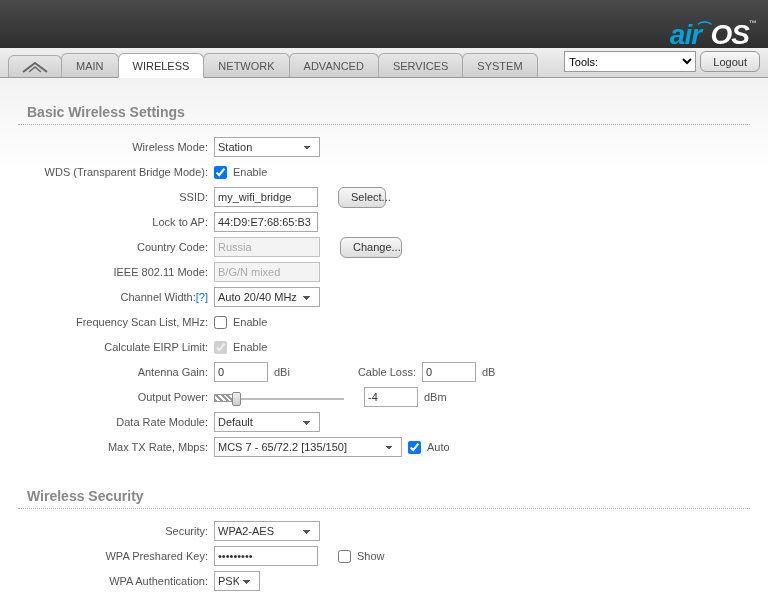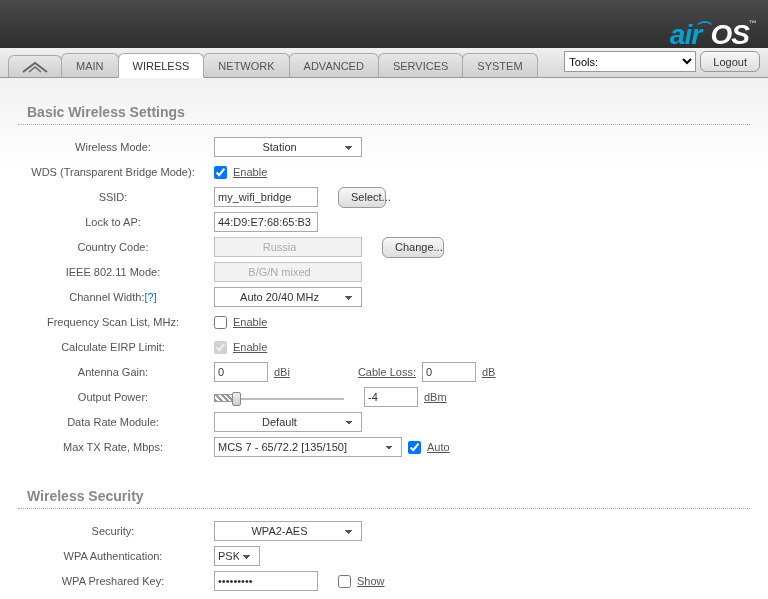--- a/index.html
+++ b/index.html
@@ -14,29 +14,29 @@
 .tab { display:inline-block; padding: 6px 14px 5px; font-size:11px; color:#555; background: linear-gradient(#e6e6e6,#cfcfcf); border:1px solid #aaa; border-bottom:none; margin-right:-1px; border-radius: 6px 6px 0 0; cursor:pointer; }
 .tab.icon-tab { padding: 4px 12px 3px; }
 .tab.active { background:#fff; color:#333; position:relative; z-index:2; border-bottom:1px solid #fff; margin-bottom:-1px;}
 .tab-tools { position:absolute; right:8px; top:3px; display:flex; gap:4px; align-items:center;}
 .tools-select { width:132px; height:21px; font-size:11px; border:1px solid #999; background:#fff;}
 .btn { font-size:11px; padding: 2px 12px; border:1px solid #999; border-radius:6px; background:linear-gradient(#f8f8f8,#ddd); color:#333; cursor:pointer; height:21px;}
 .content { padding: 10px 18px 14px; background:linear-gradient(#f2f2f2,#ffffff 90px);}
 .section-title { color:#888; font-weight:bold; font-size:14px; margin:16px 0 2px;padding-left:9px;}
 .section-title + hr, hr.dotted { border:none; border-top:1px dotted #aaa; margin:4px 0 10px;}
 .form-row { display:flex; align-items:center; min-height:24px; margin-bottom:1px;}
-.form-row .lbl { width:196px; text-align:center; padding-right:6px; color:#555;}
+.form-row .lbl { width:196px; text-align:right; padding-right:6px; color:#555;}
 .ctrl { display:flex; align-items:center; gap:6px;}
 .sel, .txt { height:20px; font-size:11px; border:1px solid #aaa; padding:1px 3px; background:#fff; color:#333;}
 .sel { appearance:none; background-image: linear-gradient(45deg, transparent 50%, #555 50%), linear-gradient(135deg, #555 50%, transparent 50%); background-position: calc(100% - 12px) 8px, calc(100% - 8px) 8px; background-size: 4px 4px, 4px 4px; background-repeat:no-repeat; padding-right:20px;}
-.sel.w130{width:148px;text-align:center;} .sel.w46{width:46px;}
+.sel.w130{width:106px;} .sel.w46{width:46px;}
 .txt.w130{width:104px;} .txt.w54{width:54px;}
 .sel:disabled,.txt:disabled{background:#eee;color:#888;}
 .chk { width:13px; height:13px;}
-.unit{color:#555;text-decoration:underline;}
+.unit{color:#555;}
 .help{color:#0074c8;}
 .slider-track { position:relative; width:130px; height:14px; display:inline-block;}
 .slider-track .hatch{ position:absolute; left:0; top:4px; height:8px; width:22px; background:repeating-linear-gradient(45deg,#999 0 2px,#fff 2px 4px); border:1px solid #999;}
 .slider-track .bar{ position:absolute; left:22px; right:0; top:8px; height:2px; background:#bbb;}
 .slider-track .thumb{position:absolute; left:18px; top:2px; width:9px; height:14px; background:linear-gradient(#f0f0f0,#ccc); border:1px solid #888; border-radius:2px;}
 .ant-icon svg{display:block;}
 .footer-row{display:flex; justify-content:flex-end; margin-top:6px;}
 .spacer{width:144px; display:inline-block;}
 </style>
 </head>
@@ -195,34 +195,34 @@
   <hr class="dotted">
 
   <div class="form-row">
     <div class="lbl">Security:</div>
     <div class="ctrl">
       <select class="sel w130"><option>WPA2-AES</option></select>
     </div>
   </div>
 
   <div class="form-row">
-    <div class="lbl">WPA Authentication:</div>
-    <div class="ctrl">
-      <select class="sel w46"><option>PSK</option></select>
-    </div>
-  </div>
-
-  <div class="form-row">
     <div class="lbl">WPA Preshared Key:</div>
     <div class="ctrl">
       <input type="password" class="txt w130" value="•••••••••" style="">
       <span style="width:8px"></span>
       <input type="checkbox" class="chk" style="">
       <span class="unit">Show</span>
     </div>
   </div>
 
+  <div class="form-row">
+    <div class="lbl">WPA Authentication:</div>
+    <div class="ctrl">
+      <select class="sel w46"><option>PSK</option></select>
+    </div>
+  </div>
+
   <hr class="dotted" style="margin-top:18px">
   <div class="footer-row">
     <button class="btn">Change</button>
   </div>
 
 </div>
 
 </body></html>

